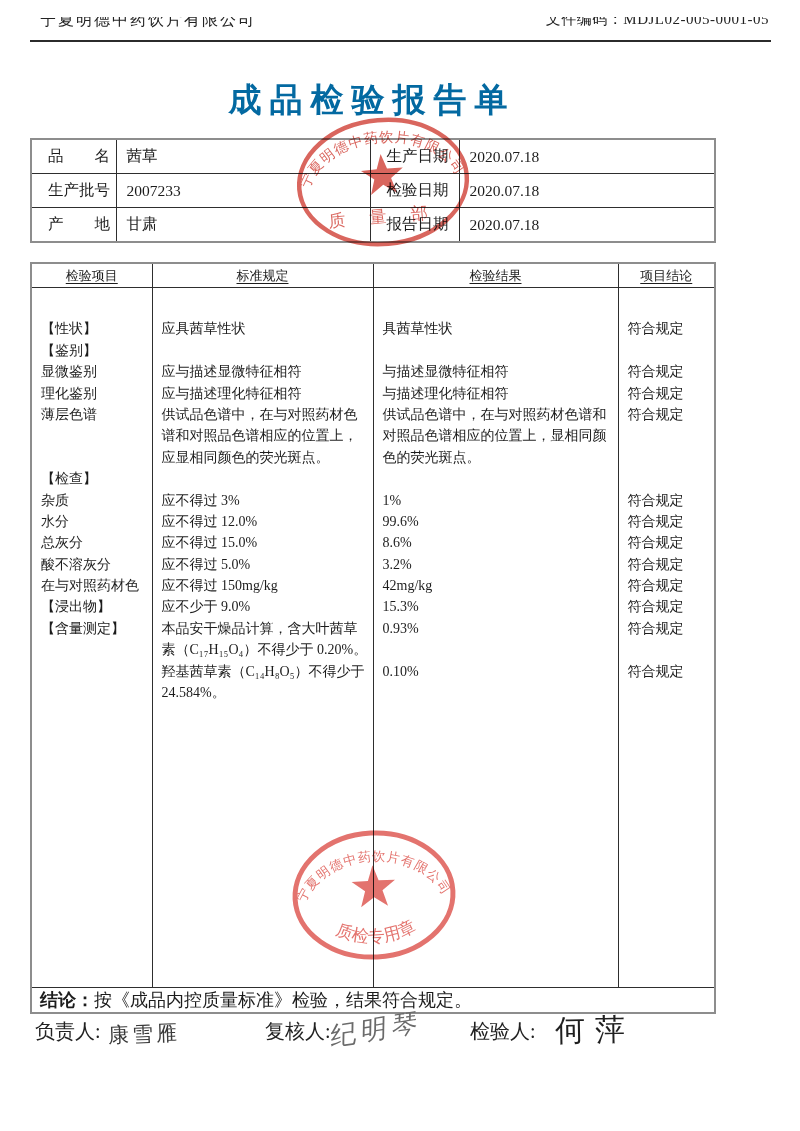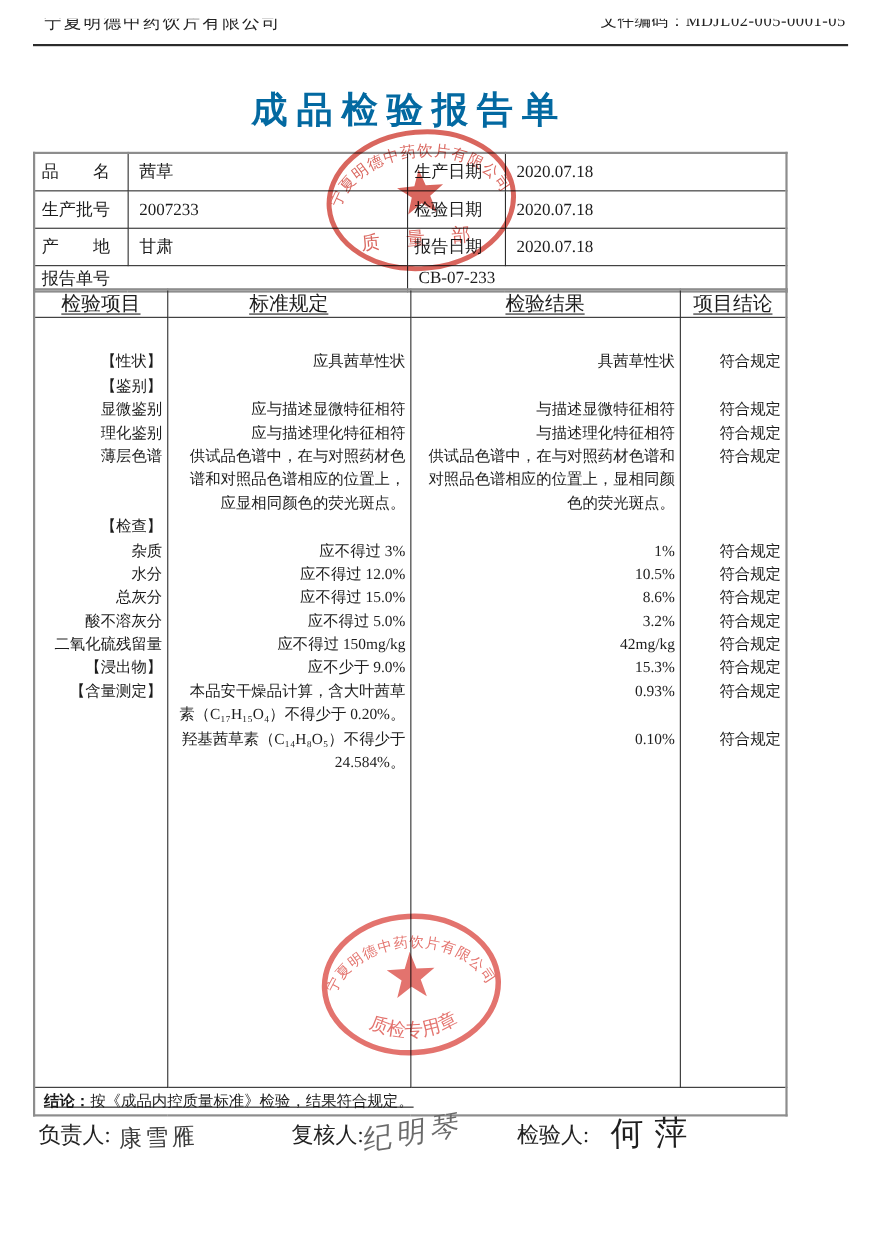--- a/index.html
+++ b/index.html
@@ -26,34 +26,34 @@
     text-align:center; font-size:33px; font-weight:bold; letter-spacing:8px;
     color:#0369a1;
   }
 
   
   table { border-collapse:collapse; table-layout:fixed; }
   .info-table {
     position:absolute; left:30px; top:138px; width:684px;
     font-size:15.5px; border:2px solid #8d8d8d;
   }
-  .info-table td { border:1px solid #2e2e2e; height:33px; padding:0 6px; overflow:hidden; white-space:nowrap; }
+  .info-table td { border:1px solid #2e2e2e; height:33px; padding:0 16px; overflow:hidden; white-space:nowrap; }
   .info-table tr.report-row td { height:22px; }
   .info-table td.val { padding-left:10px; }
 
   .main-table {
     position:absolute; left:30px; top:262px; width:684px;
     font-size:14px; border:2px solid #8d8d8d;
   }
   .main-table td { border:1px solid #2e2e2e; padding:0; overflow:hidden; }
-  .main-table tr.head td { height:23px; text-align:center; font-size:18px; }
+  .main-table tr.head td { height:23px; text-align:center; font-size:13px; }
   .main-table tr.head td span { text-decoration:underline; text-underline-offset:3px; }
-  .main-table tr.body td { height:690px; vertical-align:top; padding:9px 4px 0 9px;text-align:right; }
+  .main-table tr.body td { height:690px; vertical-align:top; padding:9px 4px 0 9px; }
   .bline { height:21.4px; line-height:21.4px; white-space:nowrap; }
-  .main-table tr.concl td { height:24px; font-size:14px; padding:0 8px; white-space:nowrap;text-decoration:underline; }
+  .main-table tr.concl td { height:24px; font-size:18px; padding:0 8px; white-space:nowrap; }
   .concl-label { font-weight:bold; }
 
   
   .signatures { position:absolute; left:30px; top:1006px; width:720px; height:75px; }
   .sig-label { position:absolute; font-size:20px; color:#222; top:12px; }
   .sig-name  { position:absolute; font-family:"DejaVu Sans", sans-serif; }
   .sig1-label { left:5px; }
   .sig2-label { left:235px; }
   .sig3-label { left:440px; }
   .sig1-name { left:78px;  top:14px; font-size:21px; color:#3a3a3a; letter-spacing:3px; transform:rotate(-2deg); }
@@ -100,24 +100,20 @@
       <td class="val">2007233</td>
       <td>检验日期</td>
       <td class="val">2020.07.18</td>
     </tr>
     <tr>
       <td>产　　地</td>
       <td class="val">甘肃</td>
       <td>报告日期</td>
       <td class="val">2020.07.18</td>
     </tr>
-    <tr class="report-row">
-      <td colspan="2">报告单号</td>
-      <td colspan="2" class="val">CB-07-233</td>
-    </tr>
   </tbody>
     </table>
 
   <table class="main-table">
     <colgroup>
         <col style="width:121px">
         <col style="width:221px">
         <col style="width:245px">
         <col style="width:97px">
       </colgroup>
@@ -136,21 +132,21 @@
             <div class="bline">显微鉴别</div>
             <div class="bline">理化鉴别</div>
             <div class="bline">薄层色谱</div>
             <div class="bline">&nbsp;</div>
             <div class="bline">&nbsp;</div>
             <div class="bline">【检查】</div>
             <div class="bline">杂质</div>
             <div class="bline">水分</div>
             <div class="bline">总灰分</div>
             <div class="bline">酸不溶灰分</div>
-            <div class="bline">二氧化硫残留量</div>
+            <div class="bline">在与对照药材色</div>
             <div class="bline">【浸出物】</div>
             <div class="bline">【含量测定】</div>
             <div class="bline">&nbsp;</div>
             <div class="bline">&nbsp;</div>
             <div class="bline">&nbsp;</div>
           </td>
       <td>
             <div class="bline">&nbsp;</div>
             <div class="bline">应具茜草性状</div>
             <div class="bline">&nbsp;</div>
@@ -175,21 +171,21 @@
             <div class="bline">&nbsp;</div>
             <div class="bline">具茜草性状</div>
             <div class="bline">&nbsp;</div>
             <div class="bline">与描述显微特征相符</div>
             <div class="bline">与描述理化特征相符</div>
             <div class="bline">供试品色谱中，在与对照药材色谱和</div>
             <div class="bline">对照品色谱相应的位置上，显相同颜</div>
             <div class="bline">色的荧光斑点。</div>
             <div class="bline">&nbsp;</div>
             <div class="bline">1%</div>
-            <div class="bline">10.5%</div>
+            <div class="bline">99.6%</div>
             <div class="bline">8.6%</div>
             <div class="bline">3.2%</div>
             <div class="bline">42mg/kg</div>
             <div class="bline">15.3%</div>
             <div class="bline">0.93%</div>
             <div class="bline">&nbsp;</div>
             <div class="bline">0.10%</div>
             <div class="bline">&nbsp;</div>
           </td>
       <td>

